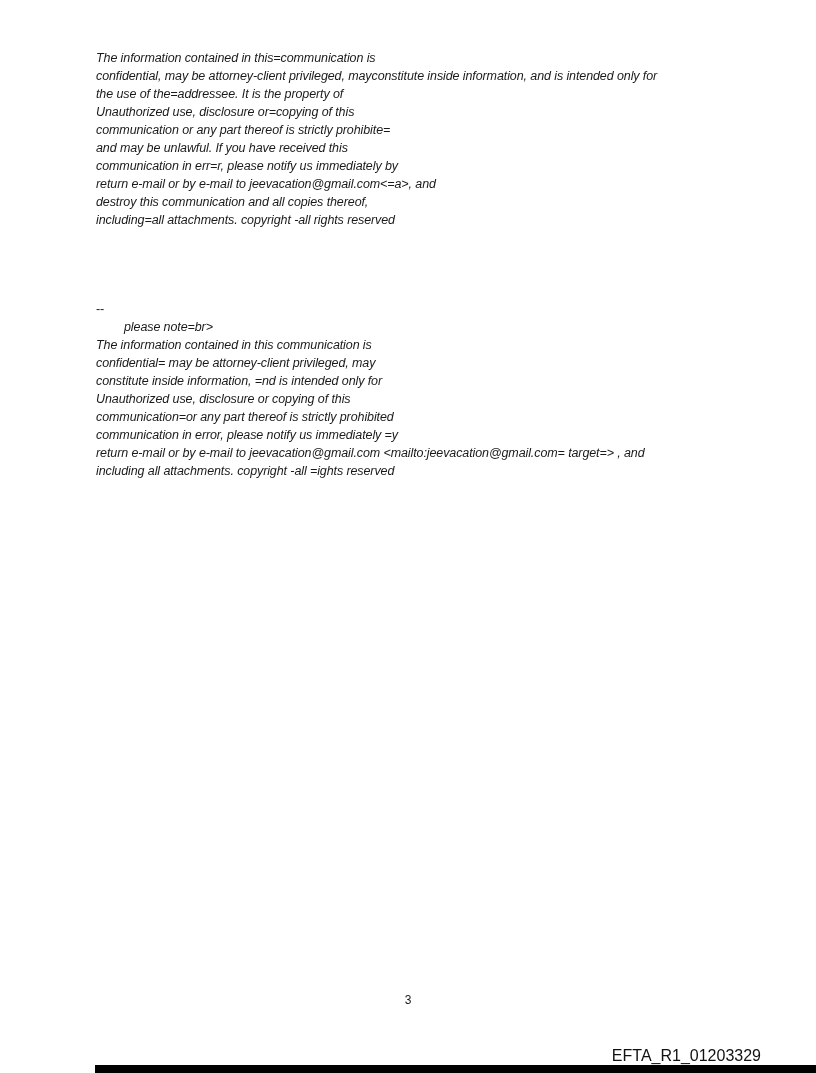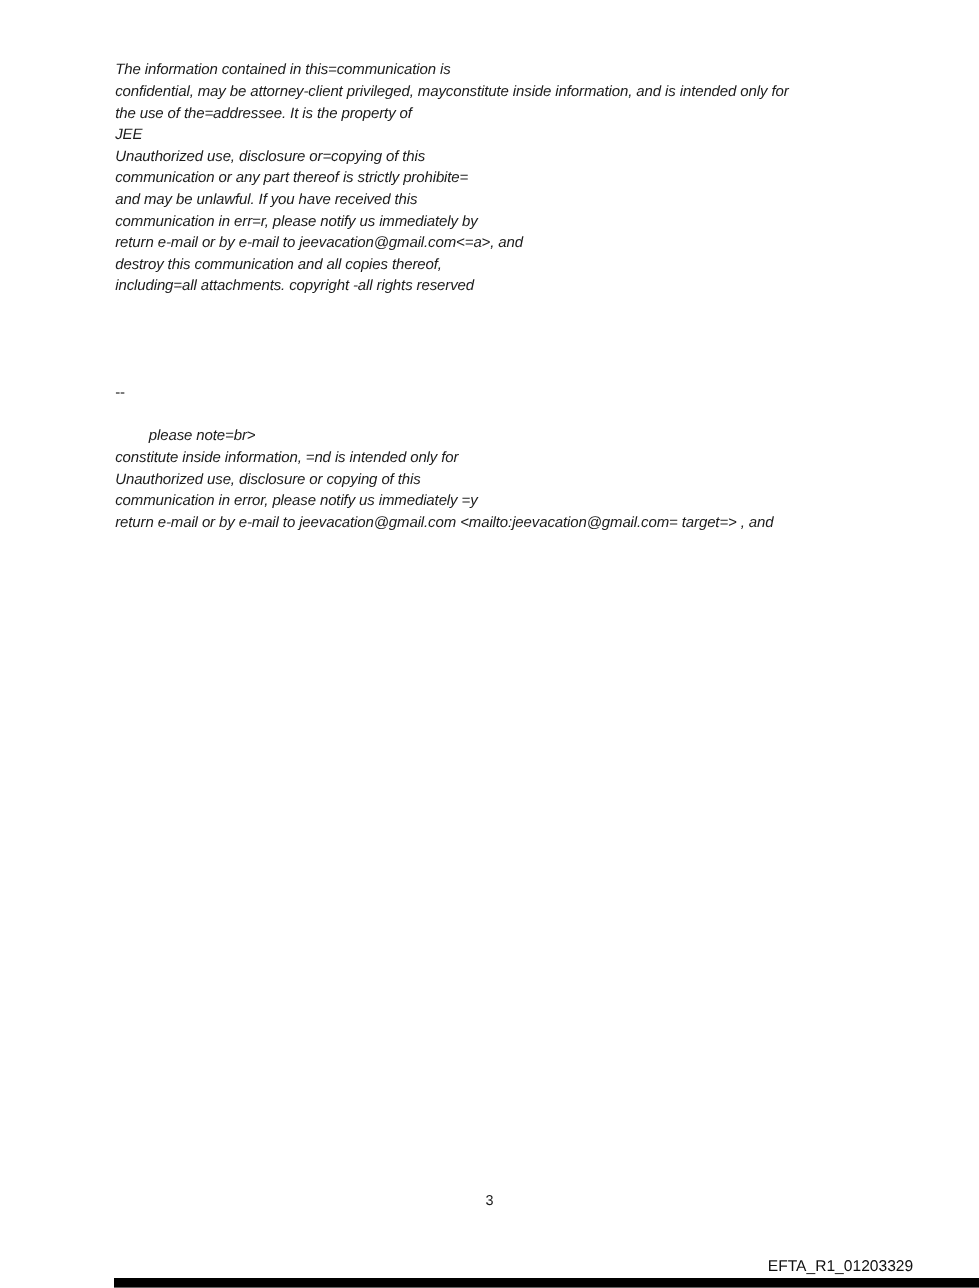--- a/index.html
+++ b/index.html
@@ -34,36 +34,35 @@
     font-style: italic;
   }
   .line.indent {
     padding-left: 28px;
   }
   .separator {
     margin-top: 71px;
     height: 18px;
   }
   .block-2 {
-    margin-top: 18px;
   }
   .page-number {
     position: absolute;
     top: 993px;
     left: 0;
     width: 816px;
     text-align: center;
     font-size: 12px;
     color: #1a1a1a;
   }
   .bates {
     position: absolute;
     top: 1047px;
     right: 55px;
-    font-size: 13px;
+    font-size: 16px;
     color: #111111;
   }
   .black-bar {
     position: absolute;
     left: 95px;
     right: 0;
     bottom: 0;
     height: 8px;
     background: #000000;
   }
@@ -72,38 +71,41 @@
 <body>
 
 <div class="page">
 
   <div class="content">
 
     <div class="block block-1">
       <div class="line">The information contained in this=communication is</div>
       <div class="line">confidential, may be attorney-client privileged, mayconstitute inside information, and is intended only for</div>
       <div class="line">the use of the=addressee. It is the property of</div>
-      <div class="line">JEE</div>
       <div class="line">Unauthorized use, disclosure or=copying of this</div>
       <div class="line">communication or any part thereof is strictly prohibite=</div>
       <div class="line">and may be unlawful. If you have received this</div>
       <div class="line">communication in err=r, please notify us immediately by</div>
       <div class="line">return e-mail or by e-mail to jeevacation@gmail.com&lt;=a&gt;, and</div>
       <div class="line">destroy this communication and all copies thereof,</div>
       <div class="line">including=all attachments. copyright -all rights reserved</div>
     </div>
 
     <div class="separator">--</div>
 
     <div class="block block-2">
       <div class="line indent">please note=br&gt;</div>
+      <div class="line">The information contained in this communication is</div>
+      <div class="line">confidential= may be attorney-client privileged, may</div>
       <div class="line">constitute inside information, =nd is intended only for</div>
       <div class="line">Unauthorized use, disclosure or copying of this</div>
+      <div class="line">communication=or any part thereof is strictly prohibited</div>
       <div class="line">communication in error, please notify us immediately =y</div>
       <div class="line">return e-mail or by e-mail to jeevacation@gmail.com &lt;mailto:jeevacation@gmail.com= target=&gt; , and</div>
+      <div class="line">including all attachments. copyright -all =ights reserved</div>
     </div>
 
   </div>
 
   <div class="page-number">3</div>
 
   <div class="bates">EFTA_R1_01203329</div>
 
   <div class="black-bar" style="background: rgb(0, 0, 0);"></div>
 

